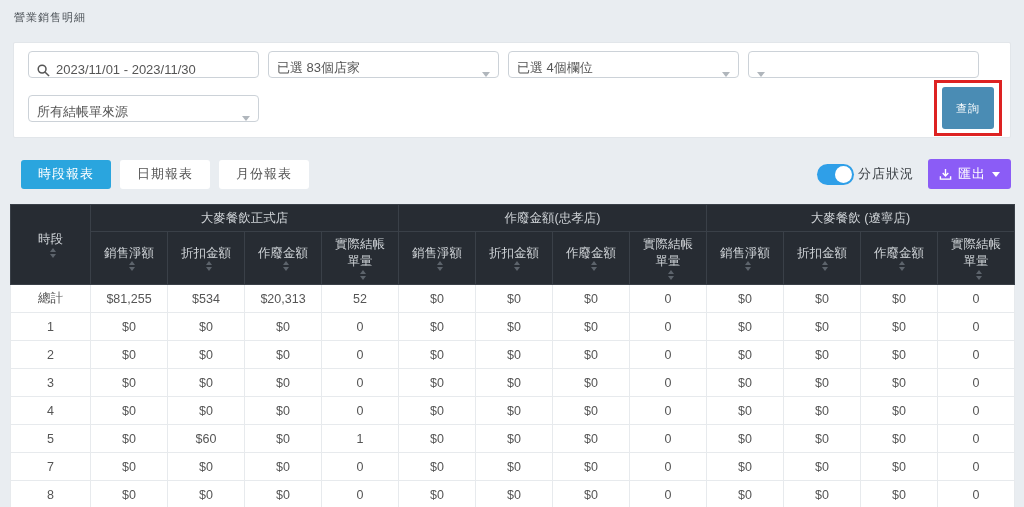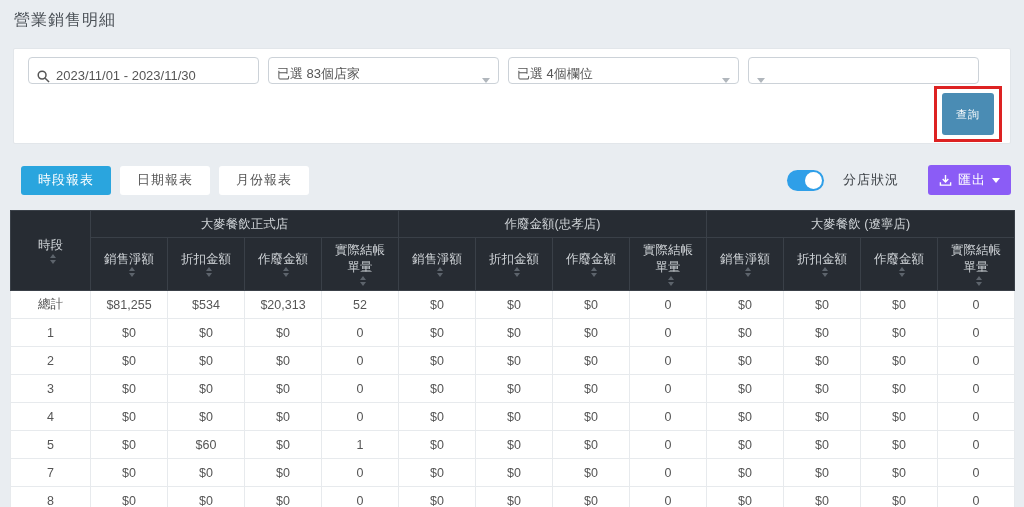--- a/index.html
+++ b/index.html
@@ -6,21 +6,21 @@
   html,body { width: 1024px; height: 507px; overflow: hidden; }
   body {
     background: #e9edf1;
     font-family: "Liberation Sans", "DejaVu Sans", sans-serif;
     font-size: 13px;
     color: #444;
   }
   
   .page-title {
     padding: 10px 0 0 14px;
-    font-size: 16px;
+    font-size: 11px;
     font-weight: 500;
     color: #4c5258;
     letter-spacing: 1px;
   }
   
   .filter-card {
     margin: 17px 13px 0 13px;
     background: #ffffff;
     border: 1px solid #e2e6ea;
     border-radius: 2px;
@@ -72,21 +72,21 @@
   }
   .tabs { display: flex; gap: 9px; margin-left: 8px; }
   .tab {
     background: #fff; color: #555;
     border: none; border-radius: 3px;
     height: 29px; padding: 0 17px;
     font-family: inherit; font-size: 13px;
     cursor: pointer; letter-spacing: 1px; text-align: center;
   }
   .tab.active { background: #2aa5de; color: #fff; }
-  .toolbar-right { margin-left: auto; display: flex; align-items: center; gap: 15px; }
+  .toolbar-right { margin-left: auto; display: flex; align-items: center; }
   .toggle {
     width: 37px; height: 21px;
     background: #2f9fe8; border-radius: 11px;
     position: relative; cursor: pointer; flex: 0 0 auto;
   }
   .toggle .knob {
     position: absolute; top: 2px; right: 2px;
     width: 17px; height: 17px; border-radius: 50%;
     background: #fff;
   }
@@ -174,20 +174,24 @@
     </div>
     <div class="field select">
       <span class="sel-text">已選 4個欄位</span>
       <span class="caret-down"></span>
     </div>
     <div class="field select">
       <span class="caret-down"></span>
     </div>
   </div>
   <div class="filter-row">
+    <div class="field select">
+      <span class="sel-text">所有結帳單來源</span>
+      <span class="caret-down"></span>
+    </div>
     <div class="query-wrap">
       <button class="query-btn">查詢</button>
     </div>
   </div>
 </div>
 
 <div class="toolbar">
   <div class="tabs">
     <button class="tab active">時段報表</button>
     <button class="tab">日期報表</button>

